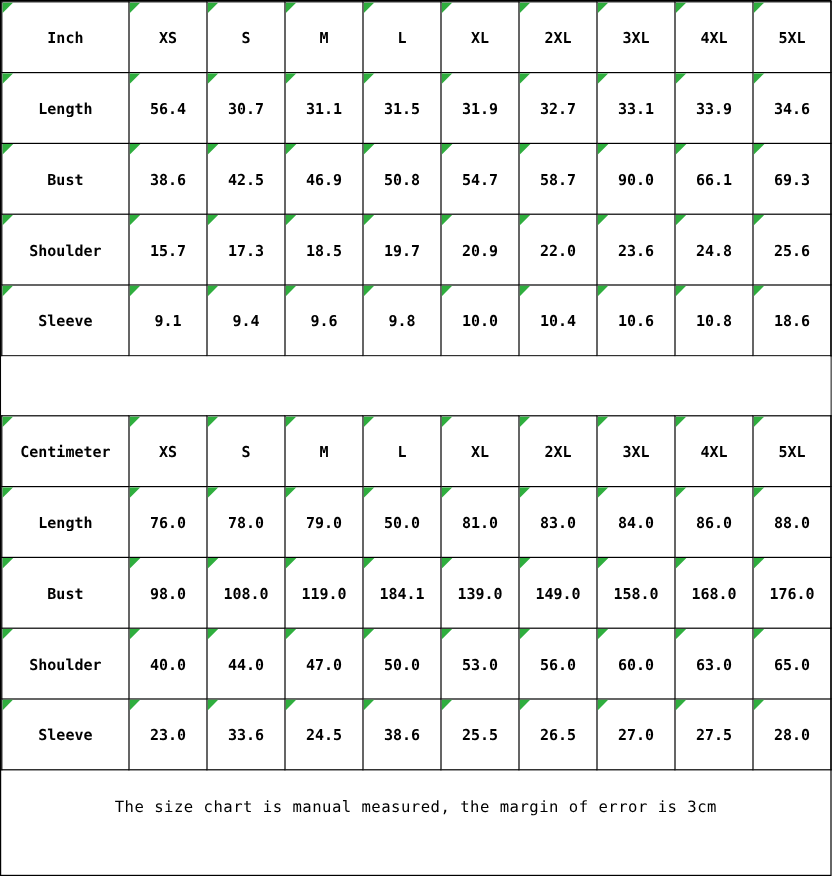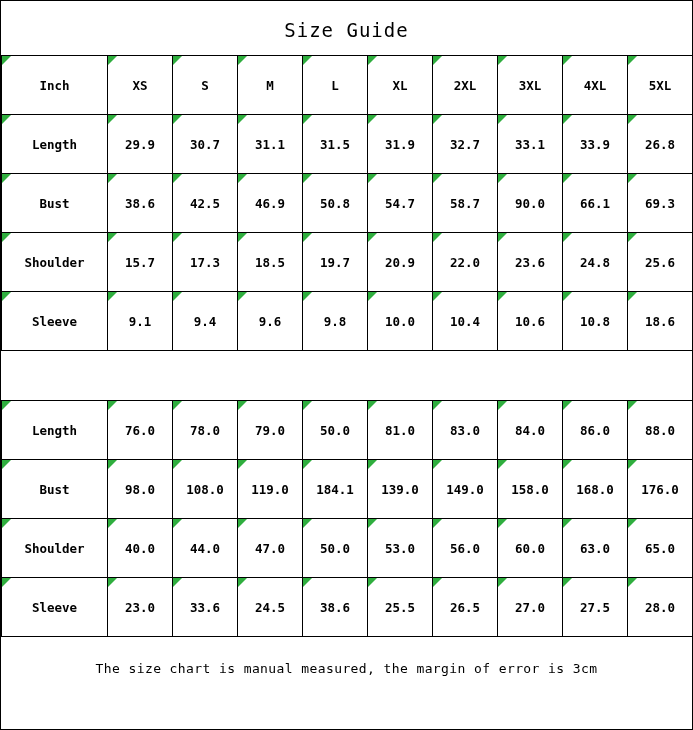--- a/index.html
+++ b/index.html
@@ -77,21 +77,20 @@
   }
   .tables-wrap {
     padding: 0;
   }
 </style>
 </head>
 <body>
 
 <div class="page">
 
-  <div class="title">Size Guide</div>
 
   <div class="tables-wrap">
 
     <table class="size-table">
       <colgroup>
         <col class="c0">
           <col class="cx">
           <col class="cx">
           <col class="cx">
           <col class="cx">
@@ -109,29 +108,29 @@
           <td>M</td>
           <td>L</td>
           <td>XL</td>
           <td>2XL</td>
           <td>3XL</td>
           <td>4XL</td>
           <td>5XL</td>
         </tr>
         <tr>
           <td class="rowhead">Length</td>
-          <td>29.9</td>
+          <td>56.4</td>
           <td>30.7</td>
           <td>31.1</td>
           <td>31.5</td>
           <td>31.9</td>
           <td>32.7</td>
           <td>33.1</td>
           <td>33.9</td>
-          <td>26.8</td>
+          <td>34.6</td>
         </tr>
         <tr>
           <td class="rowhead">Bust</td>
           <td>38.6</td>
           <td>42.5</td>
           <td>46.9</td>
           <td>50.8</td>
           <td>54.7</td>
           <td>58.7</td>
           <td>90.0</td>
@@ -175,20 +174,32 @@
           <col class="cx">
           <col class="cx">
           <col class="cx">
           <col class="cx">
           <col class="cx">
           <col class="cx">
           <col class="cx">
       </colgroup>
       <tbody>
         <tr>
+          <td class="rowhead">Centimeter</td>
+          <td>XS</td>
+          <td>S</td>
+          <td>M</td>
+          <td>L</td>
+          <td>XL</td>
+          <td>2XL</td>
+          <td>3XL</td>
+          <td>4XL</td>
+          <td>5XL</td>
+        </tr>
+        <tr>
           <td class="rowhead">Length</td>
           <td>76.0</td>
           <td>78.0</td>
           <td>79.0</td>
           <td>50.0</td>
           <td>81.0</td>
           <td>83.0</td>
           <td>84.0</td>
           <td>86.0</td>
           <td>88.0</td>

